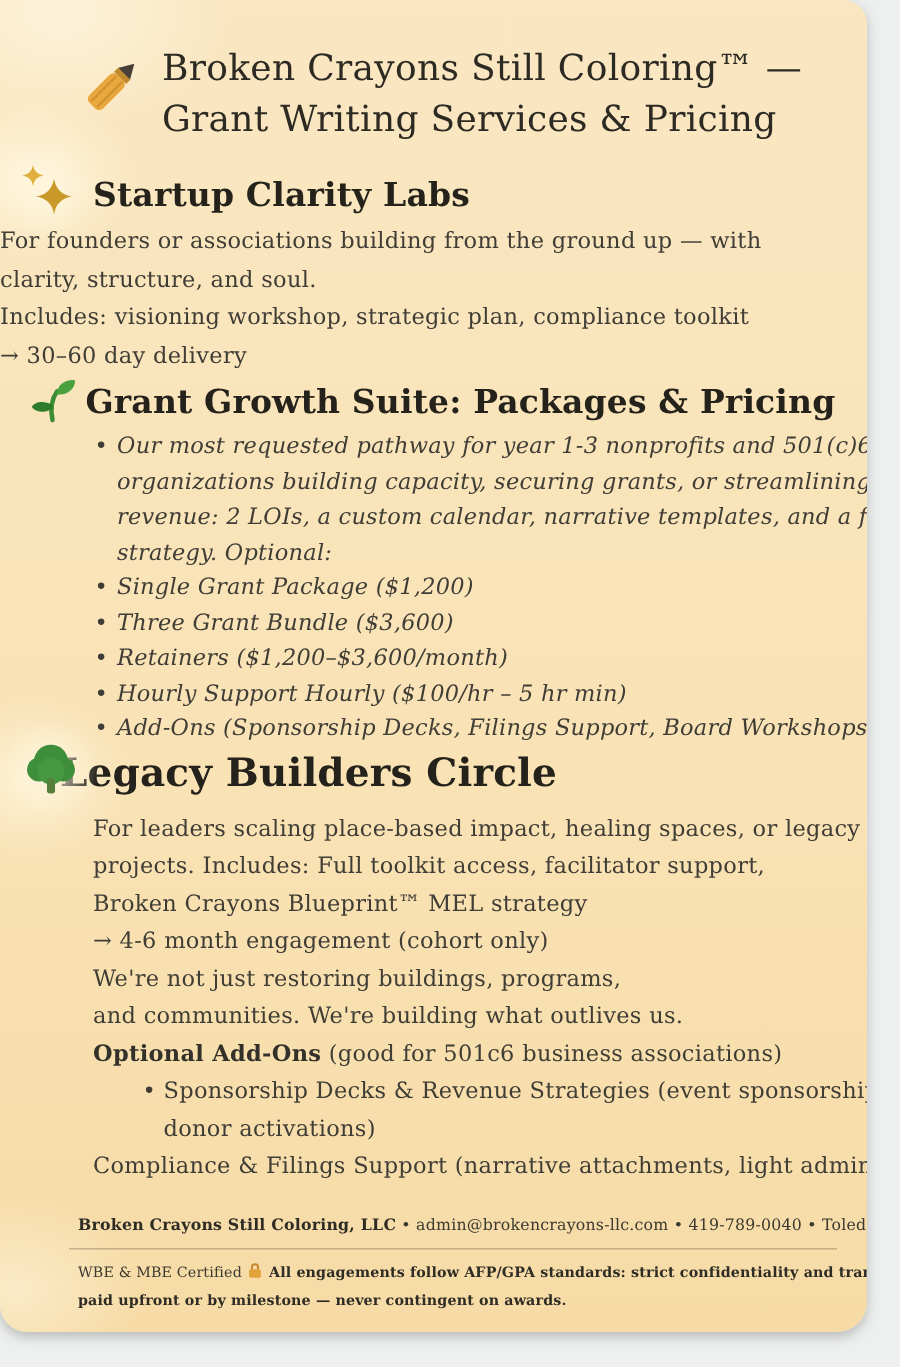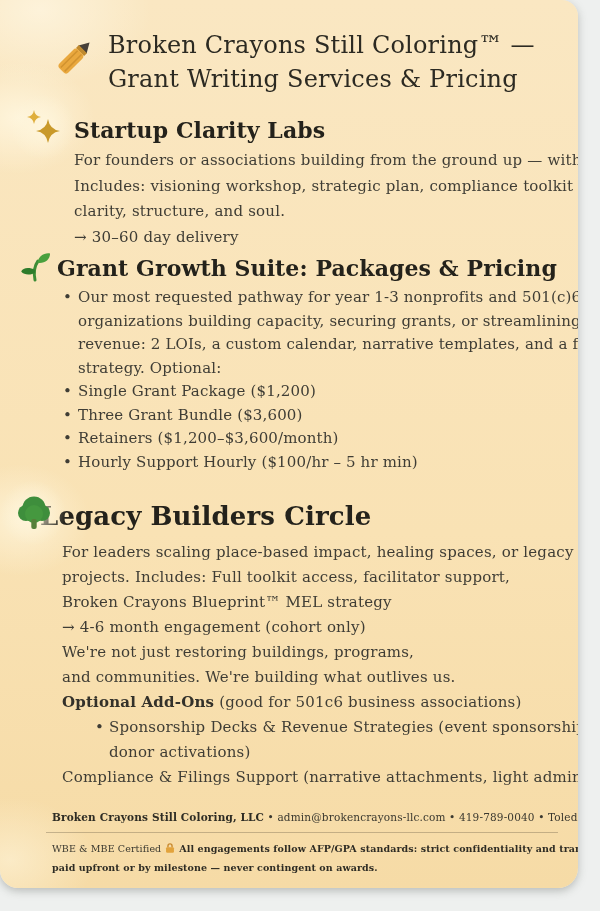--- a/index.html
+++ b/index.html
@@ -45,36 +45,36 @@
   }
   .sec-icon { position: absolute; top: 50%; transform: translateY(-50%); }
   .halo::after {
     content: ""; position: absolute; left: -14px; top: -14px;
     width: 66px; height: 66px; border-radius: 50%;
     background: radial-gradient(circle, rgba(255,246,221,.9), rgba(255,246,221,0) 70%);
     z-index: -1;
   }
 
   
-  .s1 { top: 112px; padding-left: 12px; }
+  .s1 { top: 112px; }
   .s1 .sec-head { padding-left: 62px; }
   .s1 .sec-icon { left: 12px; }
-  .s1 .body { margin-left: 62px; font-size: 15px; line-height: 25.5px; letter-spacing: .2px; }
+  .s1 .body { font-size: 15px; line-height: 25.5px; letter-spacing: .2px; }
 
   
   .s2 { top: 250px; }
   .s2 .sec-head { padding-left: 57px; }
   .s2 .sec-icon { left: 16px; }
   .s2 ul { margin-left: 62px; list-style: none; font-size: 15px; line-height: 23.5px; letter-spacing: .15px; }
   .s2 li { position: relative; padding-left: 16px; }
   .s2 li::before {
     content: "•"; position: absolute; left: 1px; top: 0;
     color: #3f3d35;
   }
-  .s2 li span { display: block; white-space: nowrap; }
+  .s2 li span { display: block; white-space: nowrap; font-style: italic; }
 
   
   .s3 { top: 497px; }
   .s3 .sec-head { padding-left: 40px; }
   .s3 .sec-icon { left: 14px; }
   .s3 .sec-head h2 { font-size: 26px; line-height: 38px; }
   .s3 .body { margin-left: 62px; margin-top: 5px; font-size: 15px; line-height: 25px; letter-spacing: .2px; }
   .bold { font-weight: bold; color: #33312a; }
   .sub-bullet { position: relative; margin-left: 33px; padding-left: 14px; }
   .sub-bullet::before { content: "•"; position: absolute; left: 0; top: 0; }
@@ -121,22 +121,22 @@
       <span class="sec-icon halo">
         <svg width="40" height="40" viewBox="0 0 40 40">
           <path d="M10 2 Q10.9 8.1 17 9 Q10.9 9.9 10 16 Q9.1 9.9 3 9 Q9.1 8.1 10 2 Z" fill="#dfae3c"></path>
           <path d="M24 11 Q25.6 21.4 36 23 Q25.6 24.6 24 35 Q22.4 24.6 12 23 Q22.4 21.4 24 11 Z" fill="#c9992a"></path>
         </svg>
       </span>
       <h2>Startup Clarity Labs</h2>
     </div>
     <div class="body">
       <div class="tline">For founders or associations building from the ground up — with</div>
+      <div class="tline">clarity, structure, and soul.</div>
       <div class="tline">Includes: visioning workshop, strategic plan, compliance toolkit</div>
-      <div class="tline">clarity, structure, and soul.</div>
       <div class="tline">→ 30–60 day delivery</div>
     </div>
   </div>
 
   <div class="abs s2">
     <div class="sec-head">
       <span class="sec-icon">
         <svg width="36" height="36" viewBox="0 0 36 36">
           <path d="M19 32 C17.6 25 18.4 18 22 13" stroke="#3c8c35" stroke-width="3" fill="none" stroke-linecap="round"></path>
           <path d="M22 13 C23.5 6.5 30.5 4.5 34 5.5 C34.3 11.5 28.5 16 21.5 14.8 Z" fill="#49a03d"></path>
@@ -156,20 +156,23 @@
           <span>Single Grant Package ($1,200)</span>
         </li>
       <li>
           <span>Three Grant Bundle ($3,600)</span>
         </li>
       <li>
           <span>Retainers ($1,200–$3,600/month)</span>
         </li>
       <li>
           <span>Hourly Support Hourly ($100/hr – 5 hr min)</span>
+        </li>
+      <li>
+          <span>Add-Ons (Sponsorship Decks, Filings Support, Board Workshops</span>
         </li>
     </ul>
   </div>
 
   <div class="abs s3">
     <div class="sec-head">
       <span class="sec-icon halo">
         <svg width="40" height="40" viewBox="0 0 40 40">
           <circle cx="20" cy="14" r="11.5" fill="#3e8e3c"></circle>
           <circle cx="12" cy="19" r="8" fill="#3e8e3c"></circle>

